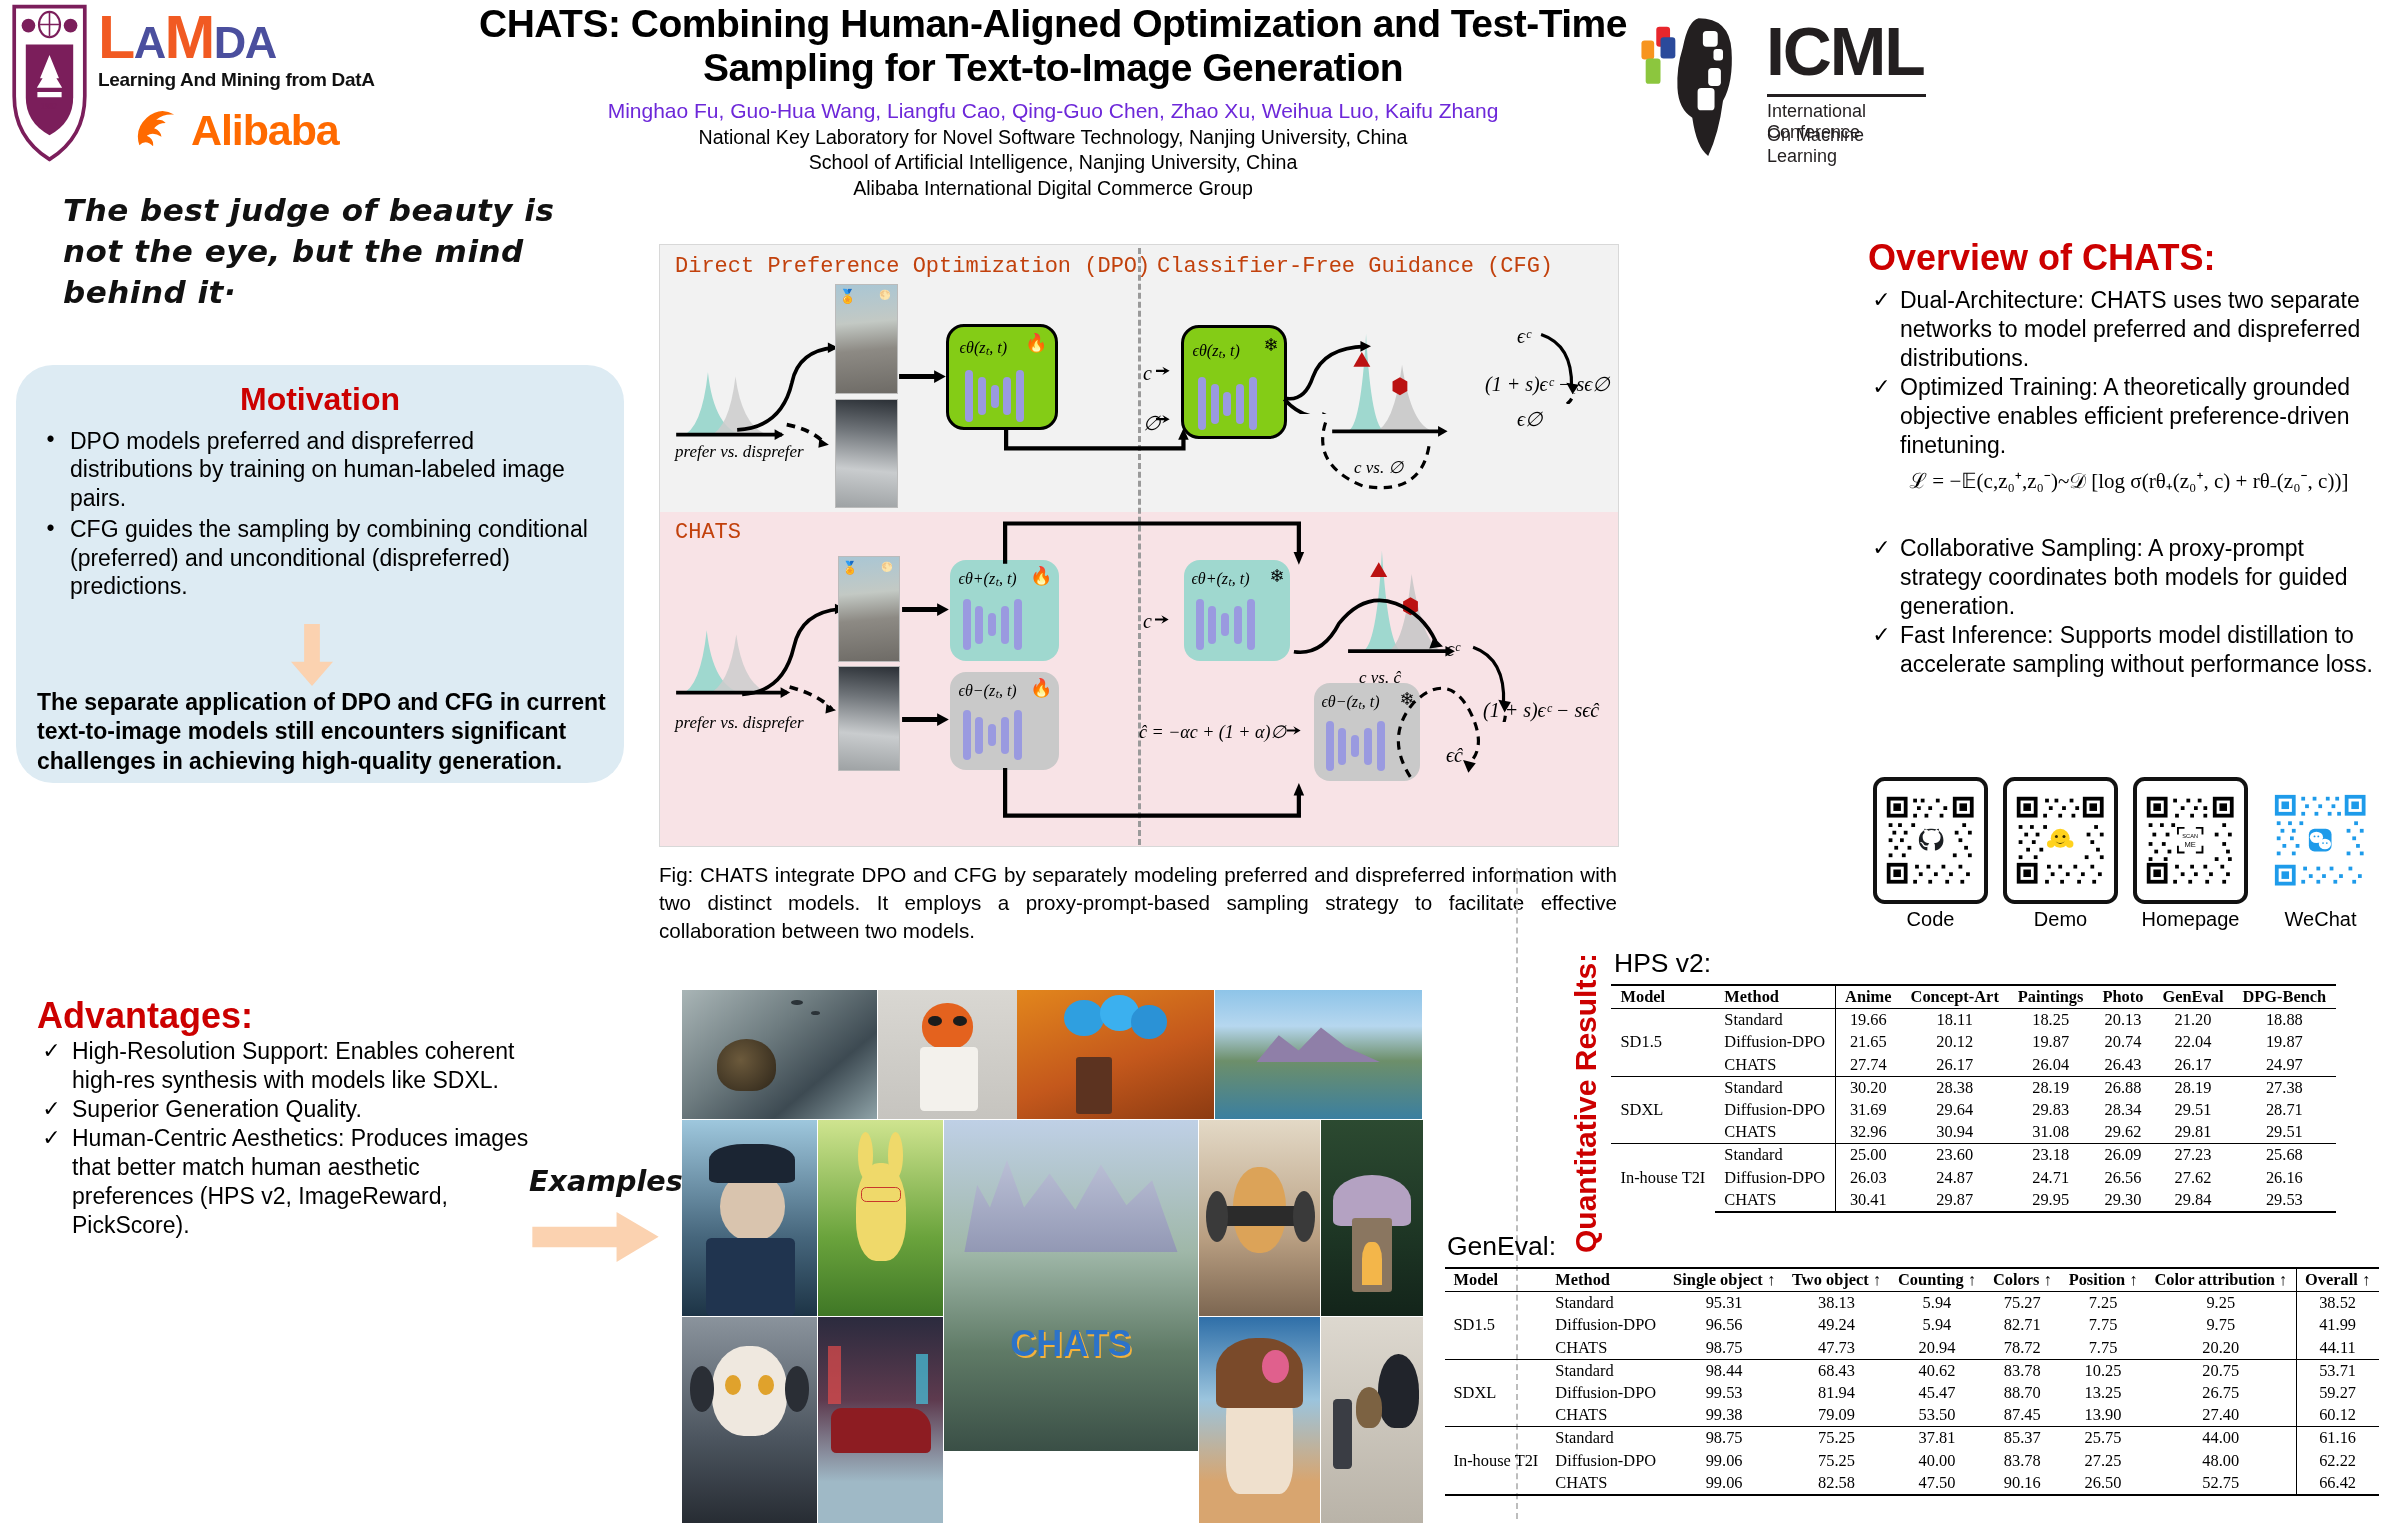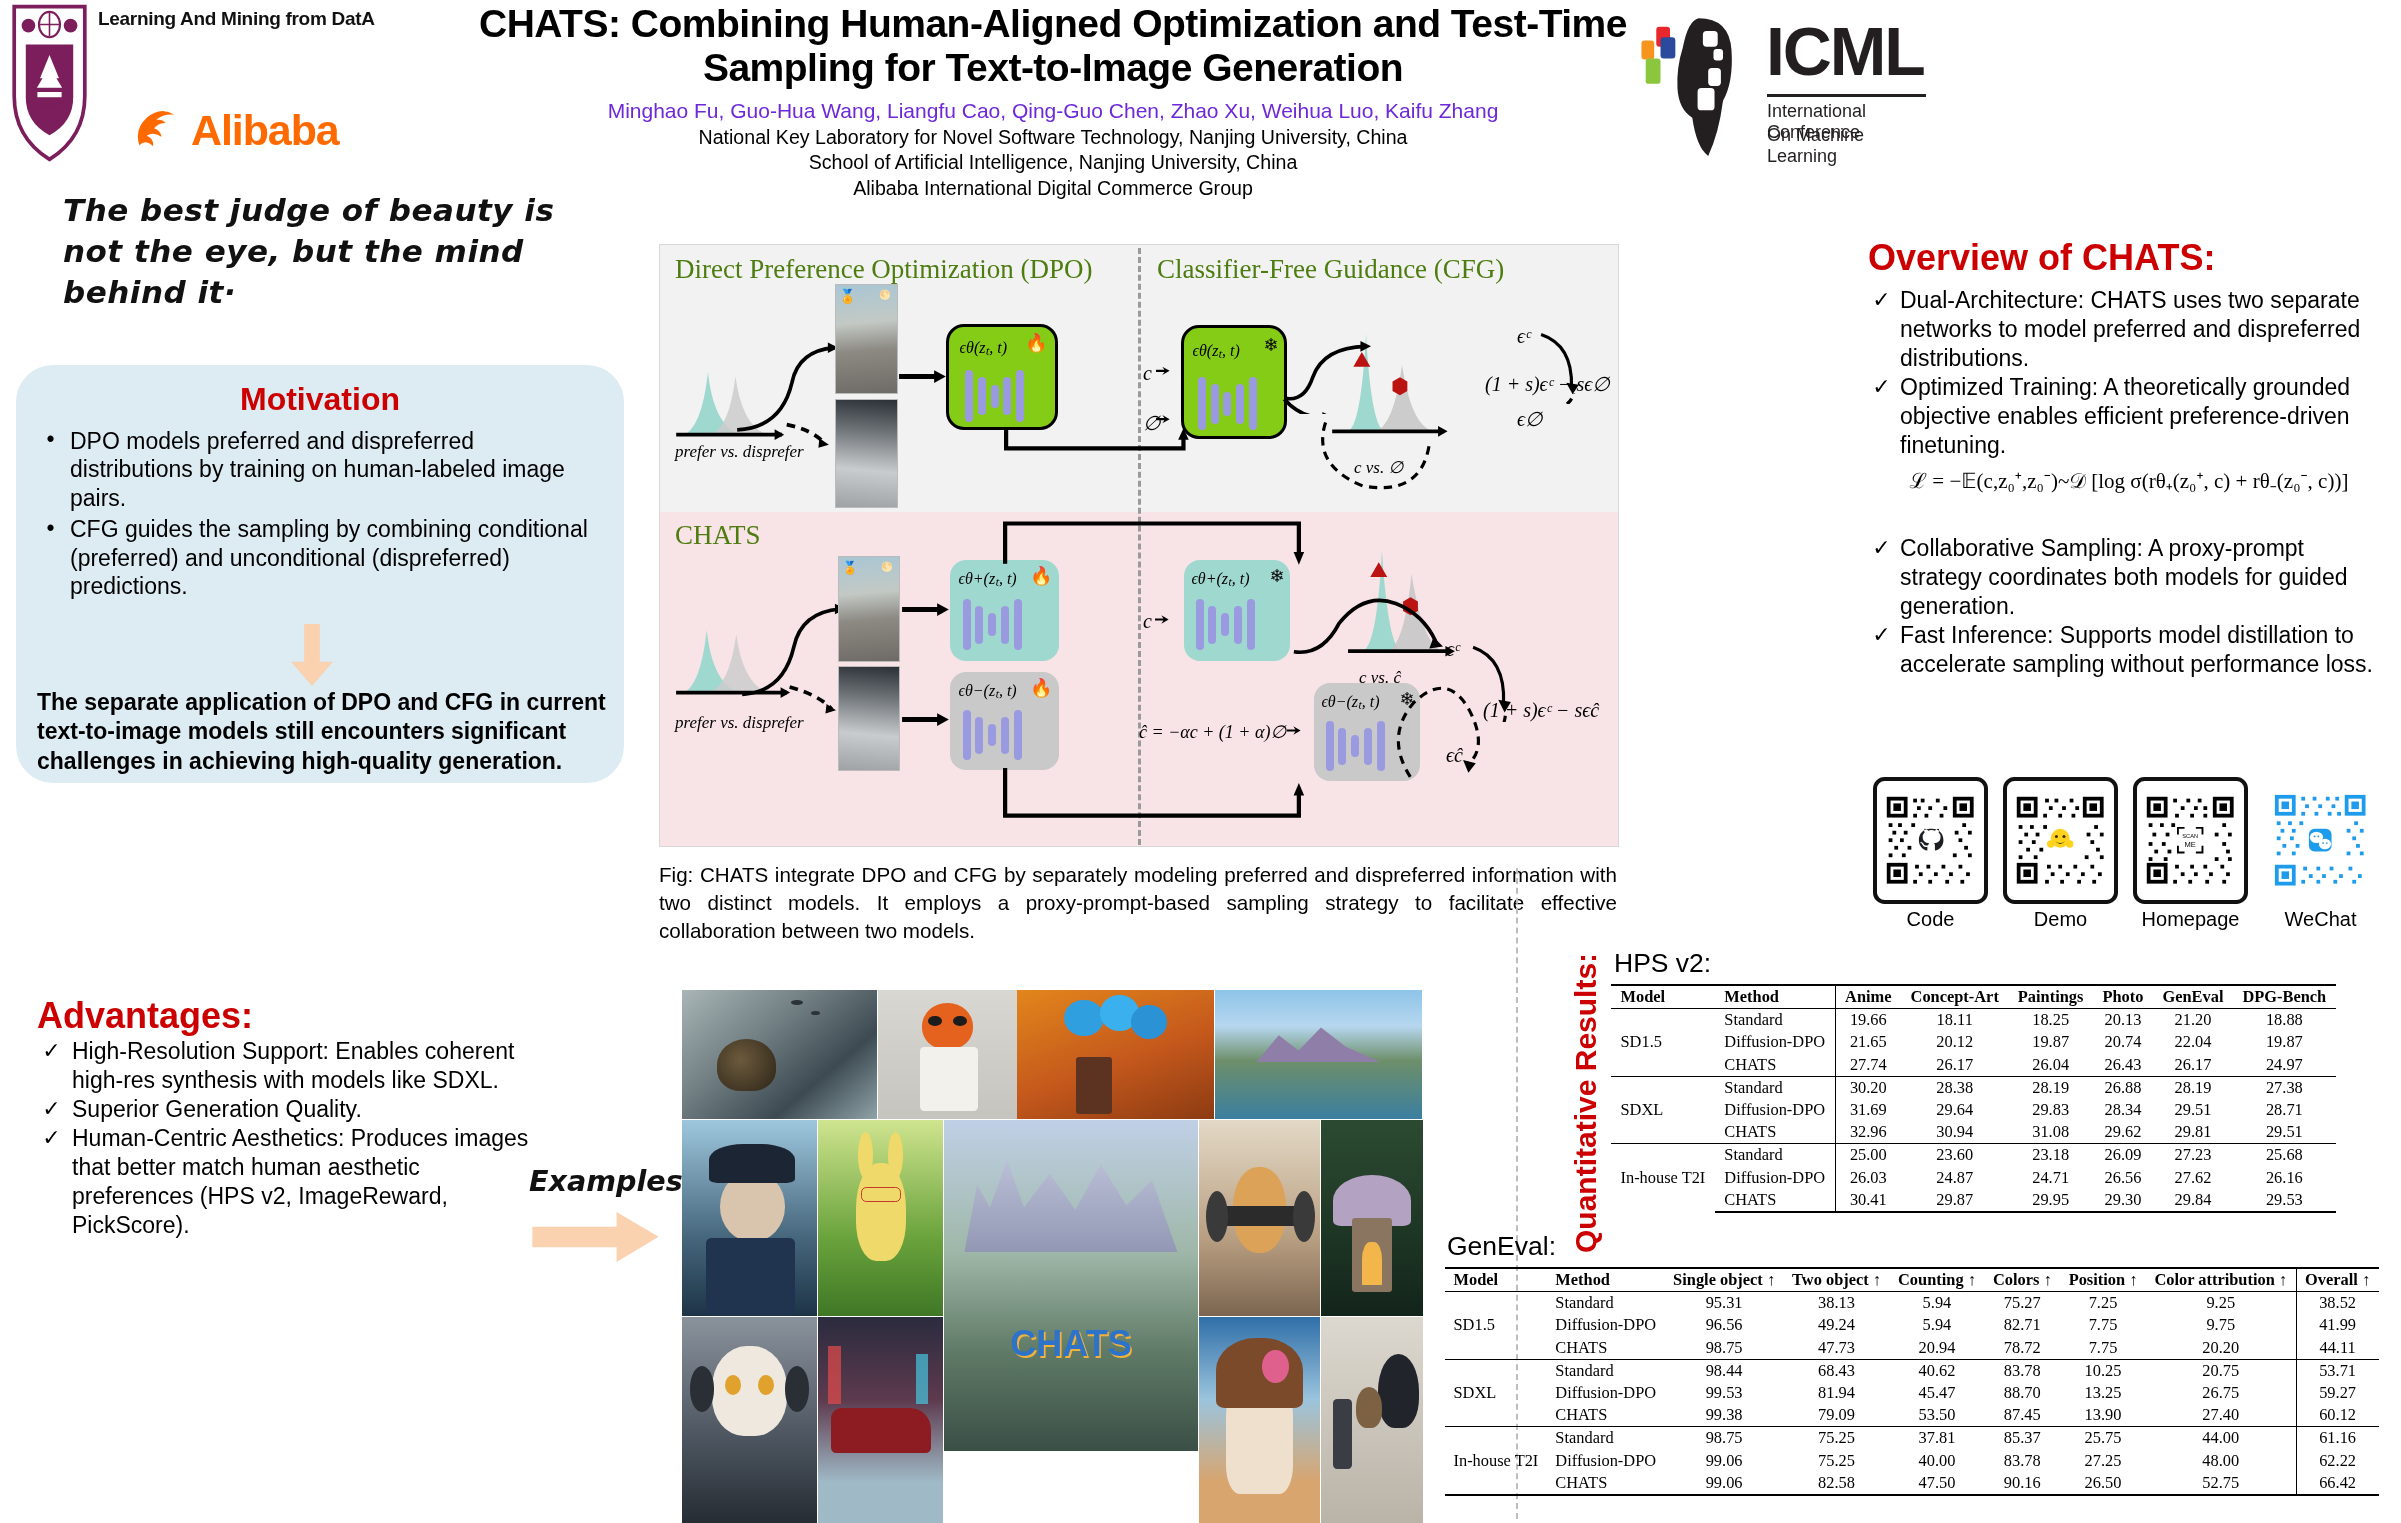--- a/index.html
+++ b/index.html
@@ -55,21 +55,21 @@
   #examples-label { left: 529px; top: 1164px; font-family:"DejaVu Sans",sans-serif;
       font-style: italic; font-weight: 700; font-size: 28.6px; color:#111; }
   #examples-arrow { left: 532px; top: 1212px; width: 127px; height: 50px; }
 
   
   #figure-box { left: 659px; top: 244px; width: 960px; height: 603px;
       border: 1.1px solid #d8d8d8; overflow: hidden; }
   .fig-half { position: absolute; left:0; width: 100%; }
   #fig-dpo-half { top: 0; height: 267px; background:#F2F2F2; }
   #fig-chats-half { top: 267px; height: 336px; background:#F8E3E6; }
-  .fig-sec-title { position:absolute; font-family:Liberation Serif, serif; font-size: 27px; color:#4d7c0f; }
+  .fig-sec-title { position:absolute; font-family:Liberation Mono, monospace; font-size: 22px; color:#c2410c; }
   .vdash { position: absolute; top: 3.2px; height: 597px; width: 0;
       border-left: 3.7px dashed #9a9a9a; left: 478px; }
   .netbox { position:absolute; border:3.2px solid #000; border-radius: 18px; background:#84cc16; }
   .netbox.tint-green { background:#9FD8CF; border: none; border-radius: 16px; }
   .netbox.tint-grey { background:#C9C9C9; border: none; border-radius: 16px; }
   .netlabel { position:absolute; font-family:"Liberation Serif",serif; font-style: italic; font-size: 16px; color:#000; white-space: nowrap;}
   .bars { position:absolute; display:flex; align-items:center; gap:4.8px; }
   .bars i { display:block; width: 8px; background:#9a9ae0; border-radius: 4.8px; }
   .emoji { position:absolute; font-size: 18px; }
   .mathlab { position:absolute; font-family:"Liberation Serif",serif; font-style:italic; font-size: 17px; color:#000; white-space:nowrap;}
@@ -146,20 +146,23 @@
       <ellipse cx="75" cy="40" rx="20" ry="24" fill="none" stroke="#7B1E5B" stroke-width="4"></ellipse>
       <path d="M57 40 h36 M75 18 v44" stroke="#7B1E5B" stroke-width="3"></path>
       <circle cx="35" cy="42" r="13" fill="#7B1E5B"></circle>
       <circle cx="115" cy="42" r="13" fill="#7B1E5B"></circle>
       <text x="75" y="200" text-anchor="middle" fill="#7B1E5B" font-size="16" font-family="Liberation Serif, serif"></text>
     </svg>
     <div class="abs" style="left:0;top:99px;width:79px;text-align:center;font-size:8px;color:#7B1E5B;font-family:'Liberation Serif',serif;">1902</div>
   </div>
 
   <div class="abs" id="lamda-logo">
+    <div class="lamda-word">
+      <span class="lamda-big">L</span><span class="lamda-small">A</span><span class="lamda-big">M</span><span class="lamda-small">D</span><span class="lamda-small">A</span>
+    </div>
     <div class="lamda-sub">Learning And Mining from DatA</div>
   </div>
 
   <div class="abs" id="alibaba-logo">
     <svg class="abs" style="left:0;top:2.1px;" width="50" height="49" viewBox="0 0 95 92">
       <path d="M14 70 q-10 -30 14 -52 q26 -22 52 -6 q-20 -2 -34 10 q12 -2 18 6 q-14 0 -22 10 q12 4 14 16 q-16 -10 -28 -2 q14 6 12 20 q-14 -14 -26 -2 z" fill="#FF6A00"></path>
     </svg>
     <span class="abs ali-text" style="left:59px;top:0;">Alibaba</span>
   </div>
 

